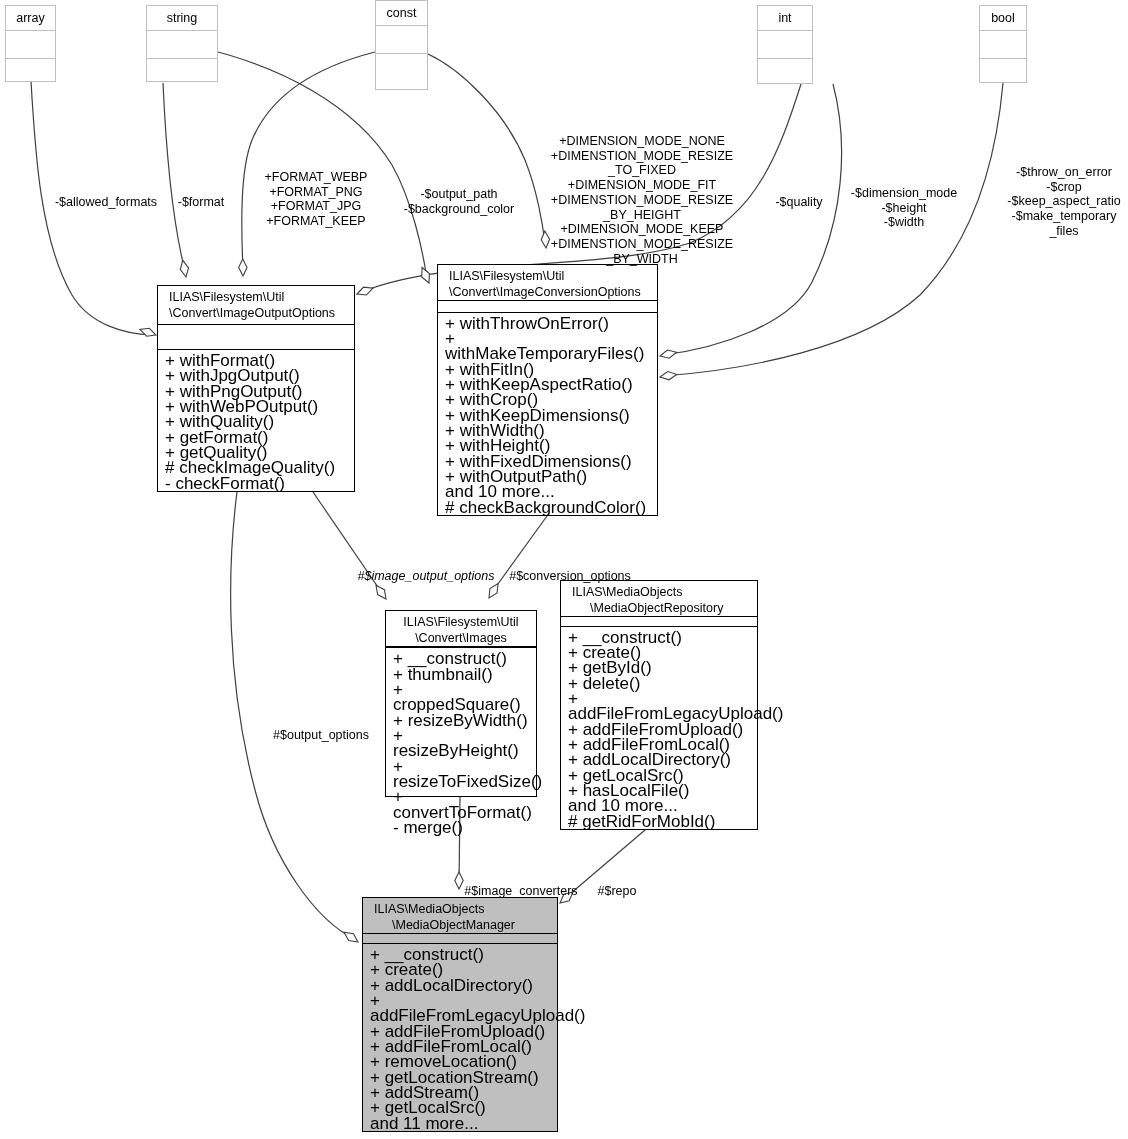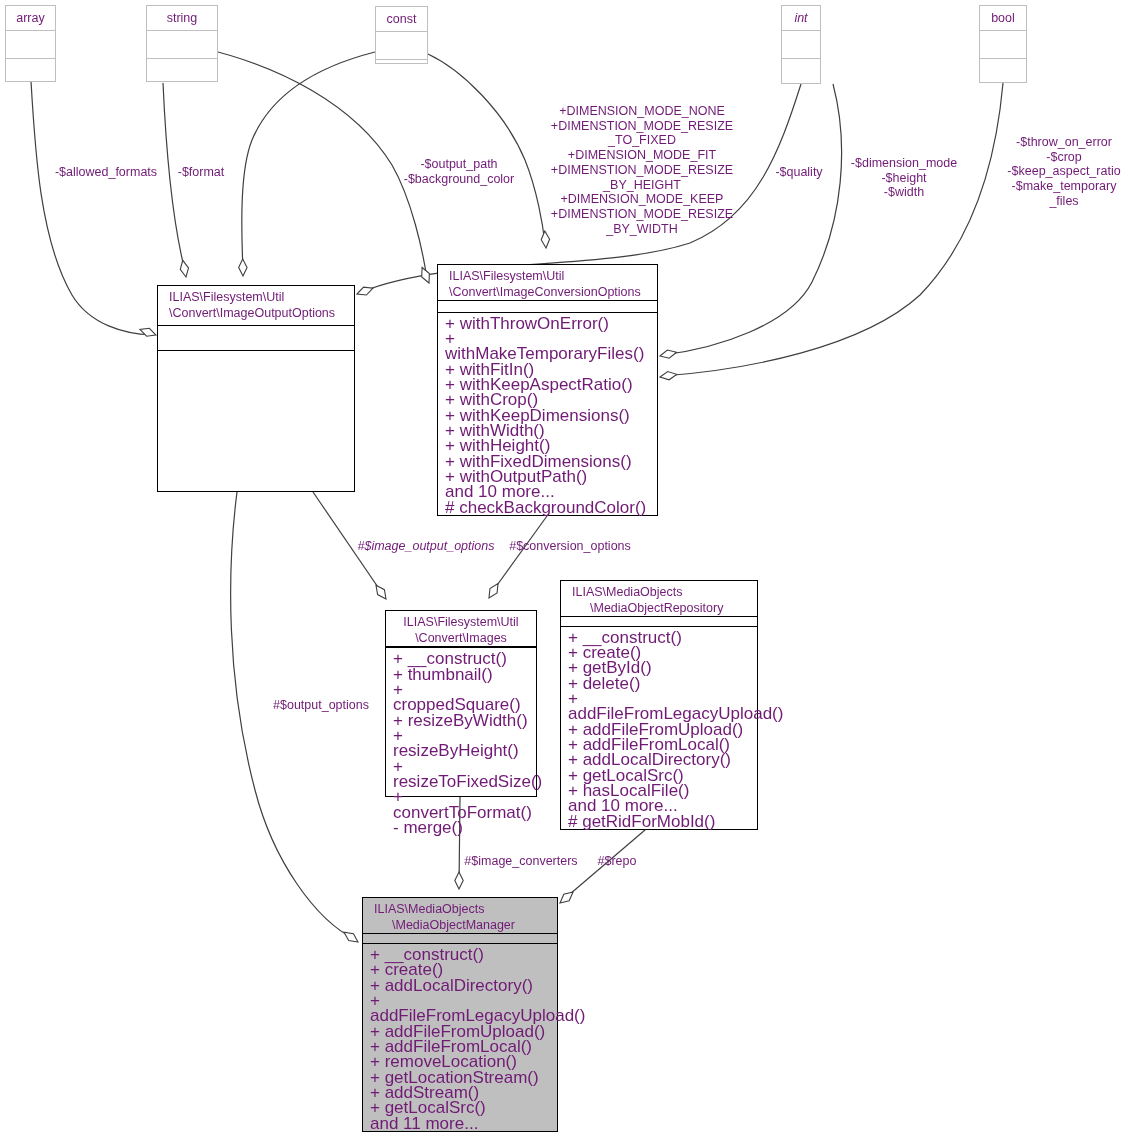--- a/index.html
+++ b/index.html
@@ -1,35 +1,35 @@
 <!DOCTYPE html>
 <html><head>
 <meta charset="utf-8">
 <style>
   html,body{margin:0;padding:0;background:#fff;}
   #canvas{
     position:relative;width:1128px;height:1139px;background:#fff;overflow:hidden;
-    font-family:"Liberation Sans","DejaVu Sans",sans-serif;color:#701a75;
+    font-family:"Liberation Sans","DejaVu Sans",sans-serif;color:#000000;
   }
   #edge-layer{position:absolute;left:0;top:0;width:1128px;height:1139px;pointer-events:none;}
   
   .pbox{position:absolute;background:#fff;border:1px solid #bfbfbf;box-sizing:border-box;}
   .pbox .pt{height:24px;line-height:24px;text-align:center;font-size:12.5px;border-bottom:1px solid #bfbfbf;}
   .pbox .pm{height:27px;border-bottom:1px solid #bfbfbf;}
   
   .cbox{position:absolute;background:#fff;border:1px solid #000;box-sizing:border-box;display:flex;flex-direction:column;}
   .cbox.gray{background:#bfbfbf;}
   .cbox .ct{border-bottom:1px solid #000;box-sizing:border-box;padding-top:4px;font-size:12.5px;line-height:15.6px;}
   .cbox .ct div{padding-left:11px;white-space:pre;}
   .cbox.indent2 .ct div.ln2{padding-left:29px;}
   .cbox.center-title .ct div{padding-left:0;text-align:center;}
   .cbox .cm{border-bottom:1px solid #000;box-sizing:border-box;}
   .cbox .cb{padding:3px 4px 0 7px;font-size:17px;line-height:15.35px;white-space:pre-line;flex:1;}
   
-  .elabel{position:absolute;font-size:12.5px;line-height:14.7px;text-align:center;white-space:pre-line;}
+  .elabel{position:absolute;font-size:12.5px;line-height:14.7px;text-align:center;white-space:pre-line;margin-top:30px;}
 </style>
 </head>
 <body>
 
 <div id="canvas">
 
   <svg id="edge-layer" viewBox="0 0 1128 1139" fill="none" stroke="#3f3f3f" stroke-width="1.2">
 
     <path d="M 31,81 C 35,150 40,240 72,295 C 90,325 125,334 152,335"></path>
     <path d="M 163,83 C 166,150 172,220 185,271"></path>
@@ -89,39 +89,48 @@
   </svg>
 
   <div class="pbox" style="left:5px;top:5px;width:51px;height:77px;">
     <div class="pt">array</div>
     <div class="pm"></div>
   </div>
   <div class="pbox" style="left:146px;top:5px;width:72px;height:77px;">
     <div class="pt">string</div>
     <div class="pm"></div>
   </div>
-  <div class="pbox" style="left:375px;top:6px;width:53px;height:58px;">
+  <div class="pbox" style="left:375px;top:0;width:53px;height:90px;">
     <div class="pt">const</div>
     <div class="pm"></div>
   </div>
-  <div class="pbox" style="left:781px;top:5px;width:40px;height:79px;font-style:italic;">
+  <div class="pbox" style="left:757px;top:5px;width:56px;height:79px;">
     <div class="pt">int</div>
     <div class="pm"></div>
   </div>
   <div class="pbox" style="left:979px;top:5px;width:48px;height:78px;">
     <div class="pt">bool</div>
     <div class="pm"></div>
   </div>
 
   <div class="cbox" style="left:157px;top:285px;width:198px;height:207px;">
     <div class="ct" style="height:40px;">
       <div class="ln1">ILIAS\Filesystem\Util</div>
       <div class="ln2">\Convert\ImageOutputOptions</div>
     </div>
     <div class="cm" style="height:25px;"></div>
+    <div class="cb">+ withFormat()
++ withJpgOutput()
++ withPngOutput()
++ withWebPOutput()
++ withQuality()
++ getFormat()
++ getQuality()
+# checkImageQuality()
+- checkFormat()</div>
   </div>
 
   <div class="cbox" style="left:437px;top:264px;width:221px;height:252px;">
     <div class="ct" style="height:39px;">
       <div class="ln1">ILIAS\Filesystem\Util</div>
       <div class="ln2">\Convert\ImageConversionOptions</div>
     </div>
     <div class="cm" style="height:25px;"></div>
     <div class="cb">+ withThrowOnError()
 + withMakeTemporaryFiles()
@@ -187,20 +196,24 @@
 + addFileFromLocal()
 + removeLocation()
 + getLocationStream()
 + addStream()
 + getLocalSrc()
 and 11 more...</div>
   </div>
 
   <div class="elabel" style="left:36px;top:165px;width:140px;text-align:center;">-$allowed_formats</div>
   <div class="elabel" style="left:161px;top:165px;width:80px;">-$format</div>
+  <div class="elabel" style="left:246px;top:140px;width:140px;">+FORMAT_WEBP
++FORMAT_PNG
++FORMAT_JPG
++FORMAT_KEEP</div>
   <div class="elabel" style="left:389px;top:157px;width:140px;">-$output_path
 -$background_color</div>
   <div class="elabel" style="left:532px;top:104px;width:220px;">+DIMENSION_MODE_NONE
 +DIMENSTION_MODE_RESIZE
 _TO_FIXED
 +DIMENSION_MODE_FIT
 +DIMENSTION_MODE_RESIZE
 _BY_HEIGHT
 +DIMENSION_MODE_KEEP
 +DIMENSTION_MODE_RESIZE

